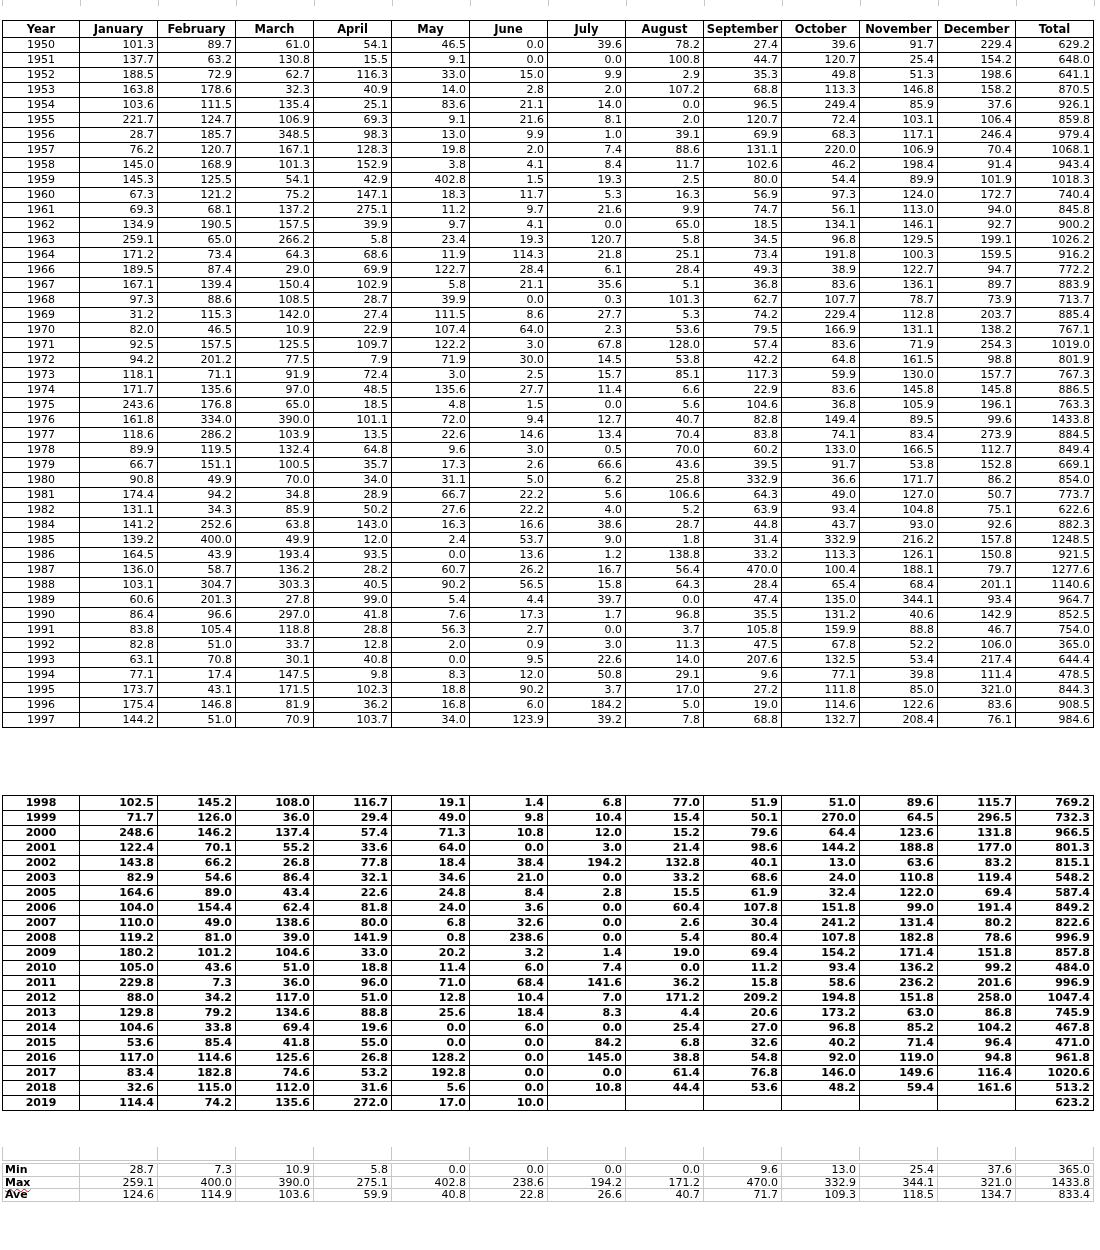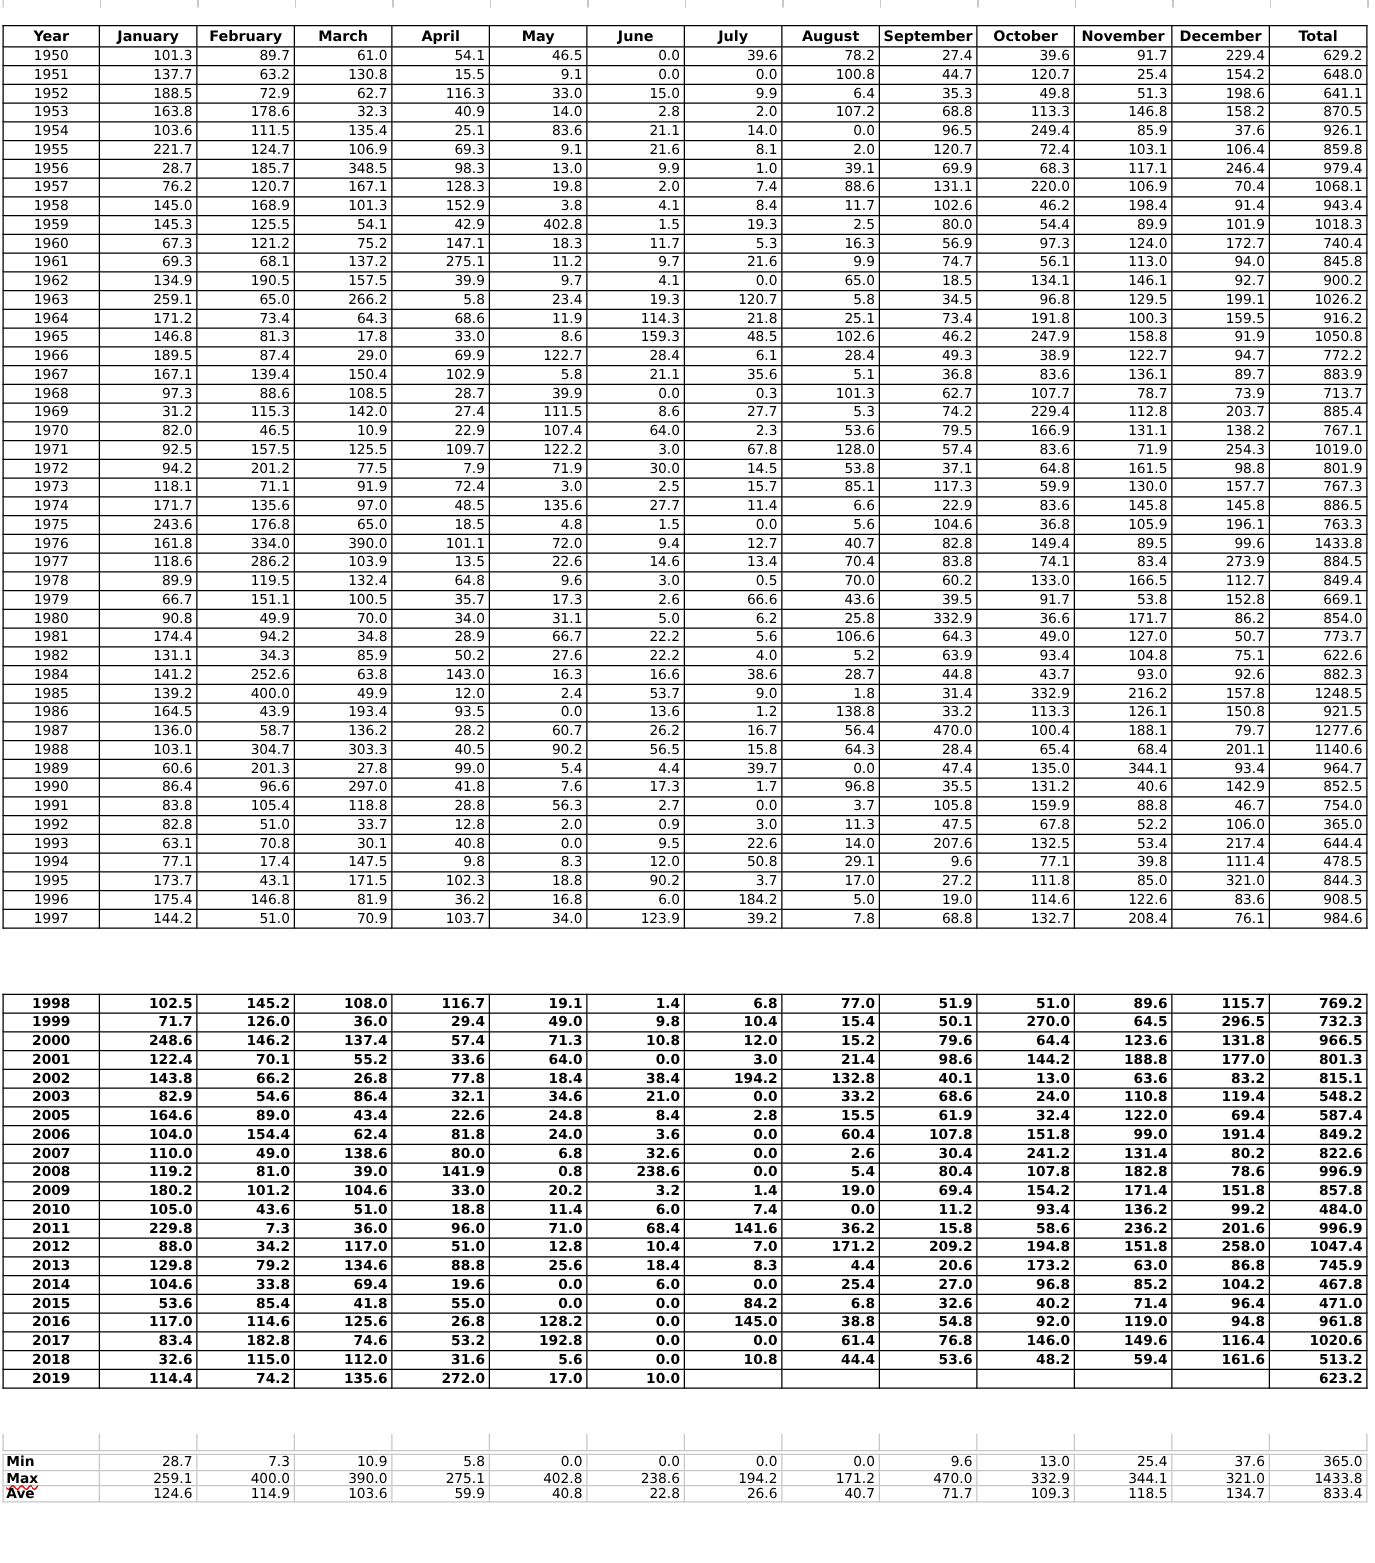--- a/index.html
+++ b/index.html
@@ -148,21 +148,21 @@
         </tr>
         <tr>
           <td class="year-cell">1952</td>
           <td class="num-cell">188.5</td>
           <td class="num-cell">72.9</td>
           <td class="num-cell">62.7</td>
           <td class="num-cell">116.3</td>
           <td class="num-cell">33.0</td>
           <td class="num-cell">15.0</td>
           <td class="num-cell">9.9</td>
-          <td class="num-cell">6.4</td>
+          <td class="num-cell">2.9</td>
           <td class="num-cell">35.3</td>
           <td class="num-cell">49.8</td>
           <td class="num-cell">51.3</td>
           <td class="num-cell">198.6</td>
           <td class="num-cell">641.1</td>
         </tr>
         <tr>
           <td class="year-cell">1953</td>
           <td class="num-cell">163.8</td>
           <td class="num-cell">178.6</td>
@@ -348,36 +348,20 @@
           <td class="num-cell">114.3</td>
           <td class="num-cell">21.8</td>
           <td class="num-cell">25.1</td>
           <td class="num-cell">73.4</td>
           <td class="num-cell">191.8</td>
           <td class="num-cell">100.3</td>
           <td class="num-cell">159.5</td>
           <td class="num-cell">916.2</td>
         </tr>
         <tr>
-          <td class="year-cell">1965</td>
-          <td class="num-cell">146.8</td>
-          <td class="num-cell">81.3</td>
-          <td class="num-cell">17.8</td>
-          <td class="num-cell">33.0</td>
-          <td class="num-cell">8.6</td>
-          <td class="num-cell">159.3</td>
-          <td class="num-cell">48.5</td>
-          <td class="num-cell">102.6</td>
-          <td class="num-cell">46.2</td>
-          <td class="num-cell">247.9</td>
-          <td class="num-cell">158.8</td>
-          <td class="num-cell">91.9</td>
-          <td class="num-cell">1050.8</td>
-        </tr>
-        <tr>
           <td class="year-cell">1966</td>
           <td class="num-cell">189.5</td>
           <td class="num-cell">87.4</td>
           <td class="num-cell">29.0</td>
           <td class="num-cell">69.9</td>
           <td class="num-cell">122.7</td>
           <td class="num-cell">28.4</td>
           <td class="num-cell">6.1</td>
           <td class="num-cell">28.4</td>
           <td class="num-cell">49.3</td>
@@ -469,21 +453,21 @@
         <tr>
           <td class="year-cell">1972</td>
           <td class="num-cell">94.2</td>
           <td class="num-cell">201.2</td>
           <td class="num-cell">77.5</td>
           <td class="num-cell">7.9</td>
           <td class="num-cell">71.9</td>
           <td class="num-cell">30.0</td>
           <td class="num-cell">14.5</td>
           <td class="num-cell">53.8</td>
-          <td class="num-cell">37.1</td>
+          <td class="num-cell">42.2</td>
           <td class="num-cell">64.8</td>
           <td class="num-cell">161.5</td>
           <td class="num-cell">98.8</td>
           <td class="num-cell">801.9</td>
         </tr>
         <tr>
           <td class="year-cell">1973</td>
           <td class="num-cell">118.1</td>
           <td class="num-cell">71.1</td>
           <td class="num-cell">91.9</td>

